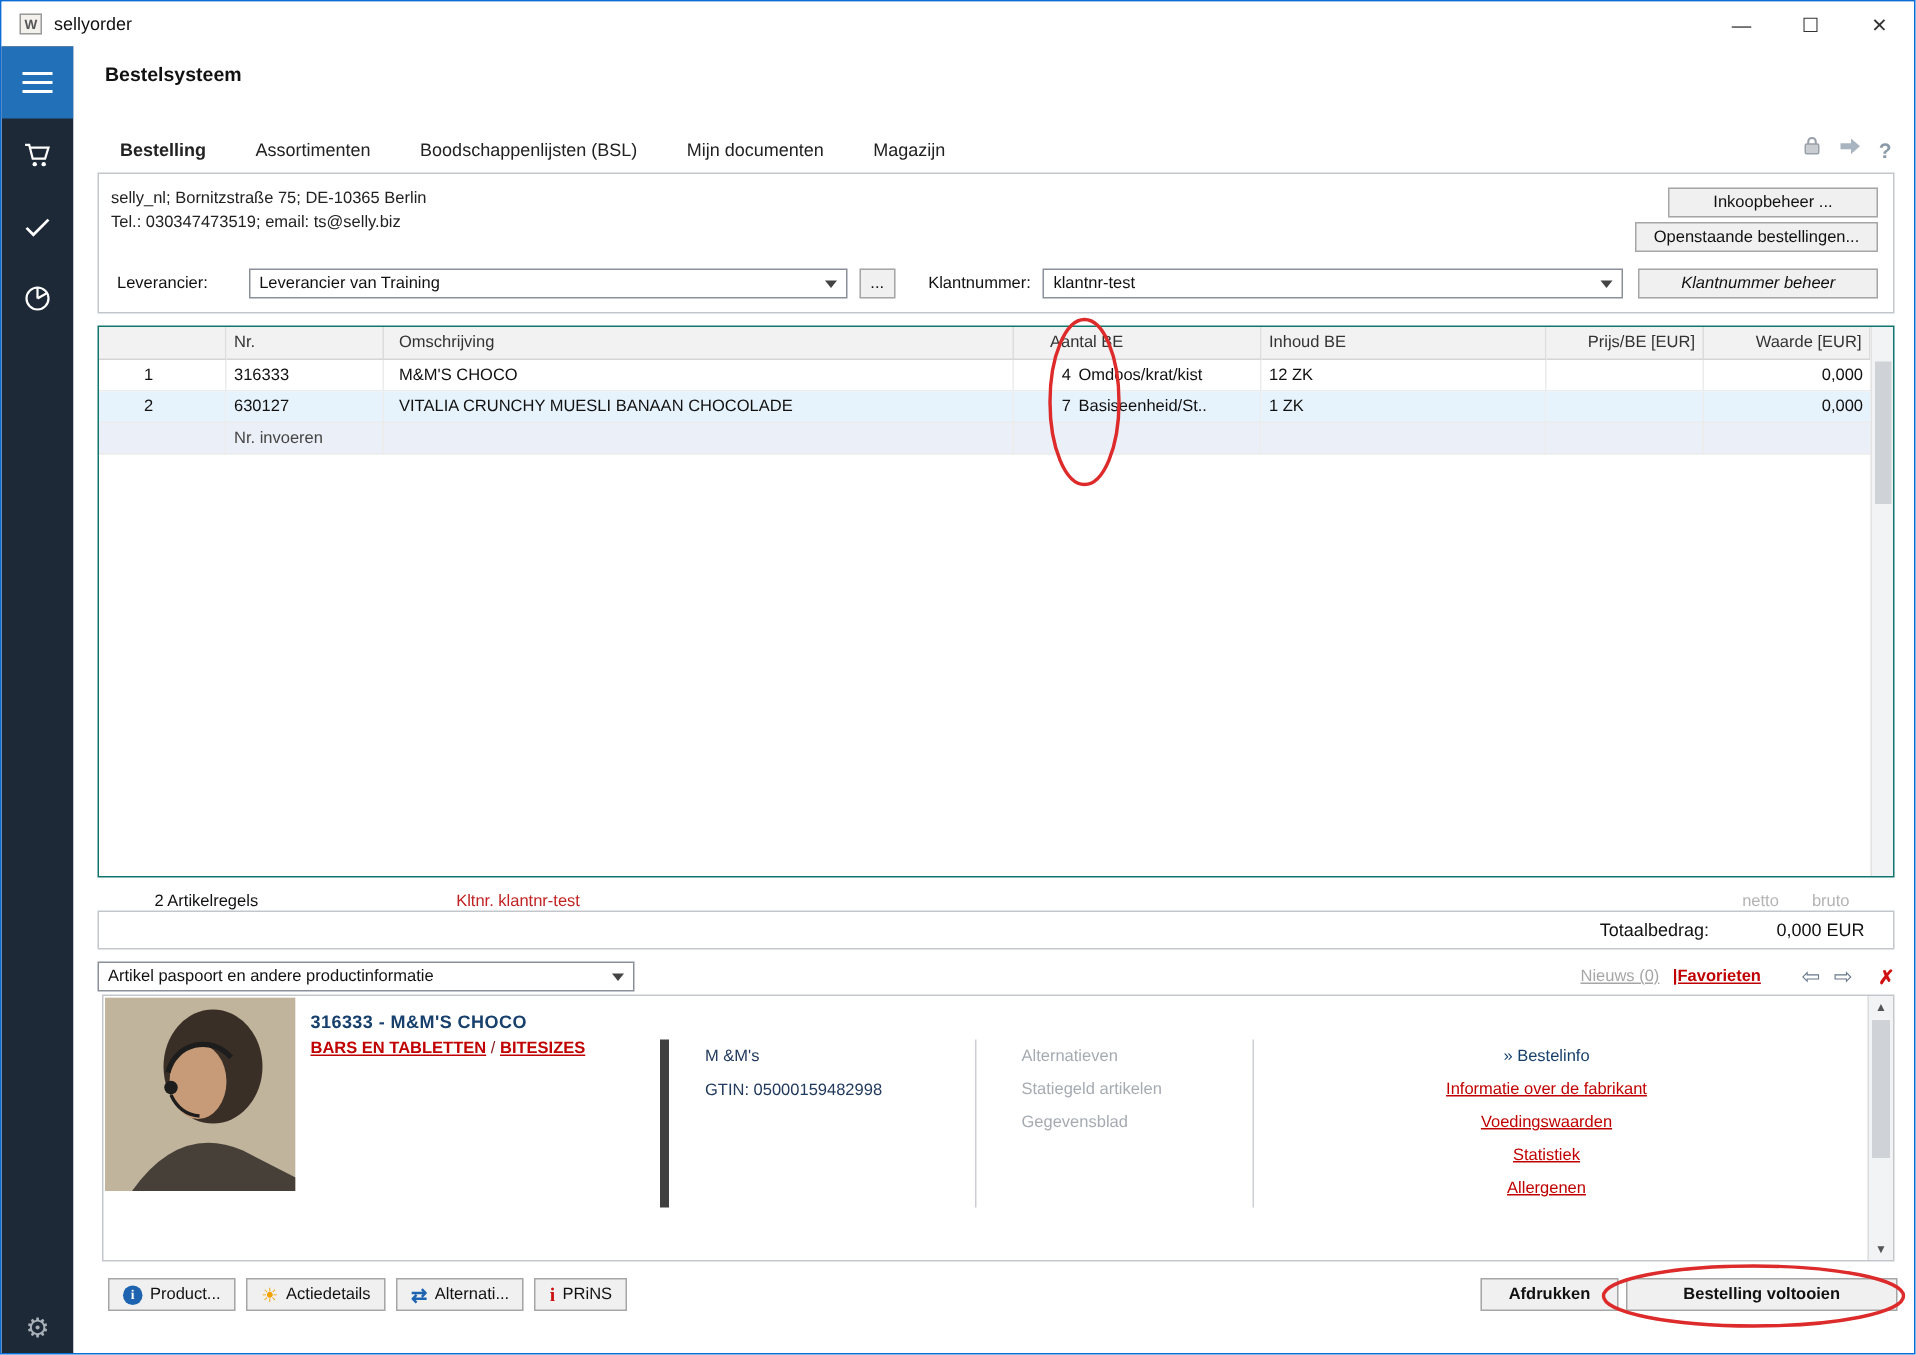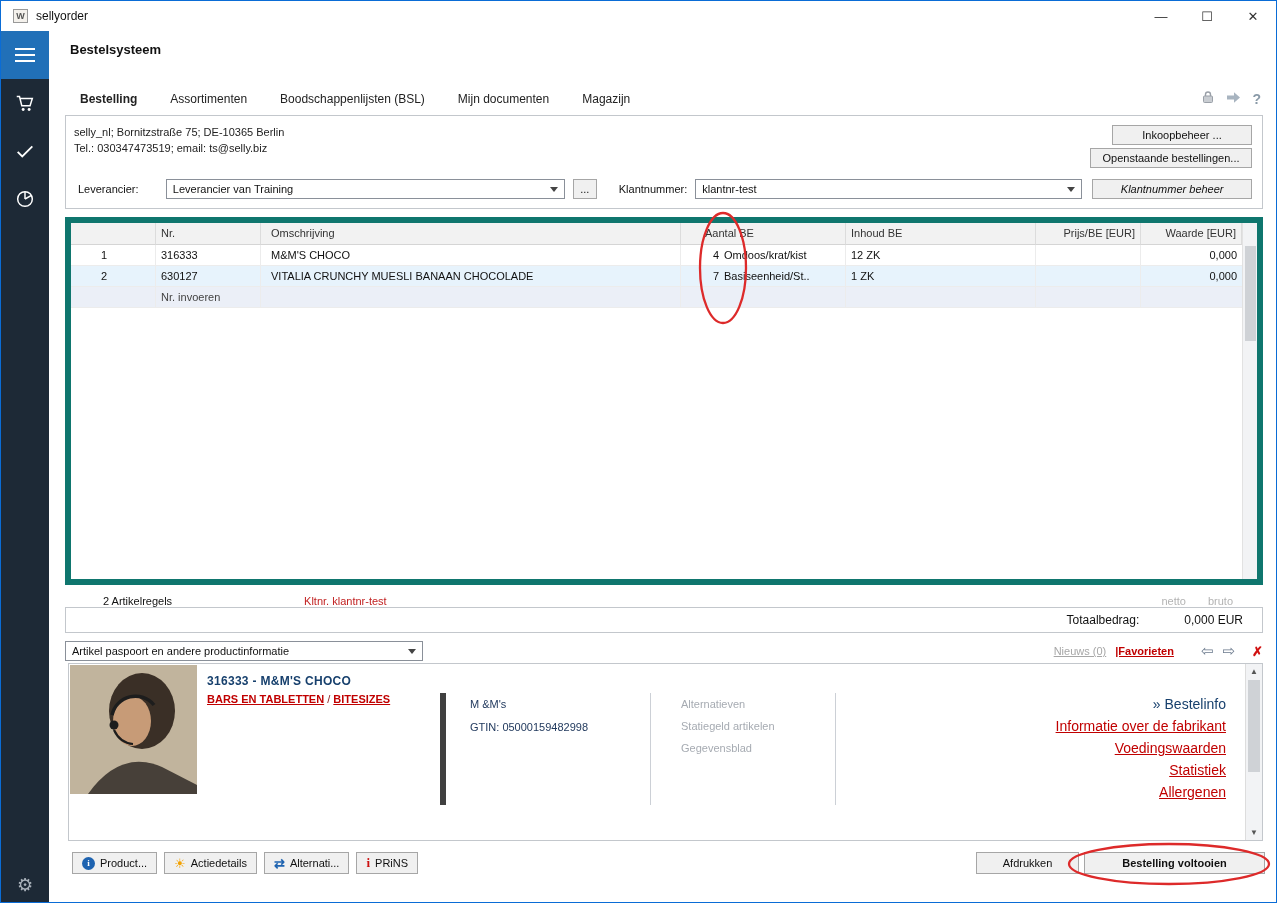--- a/index.html
+++ b/index.html
@@ -41,21 +41,21 @@
   .btn.w1 { width:140px; } .btn.w2 { width:162px; } .btn.w3 { width:160px;font-style:italic; }
   .filter-row { position:absolute; left:12px; bottom:9px; right:10px; display:flex; align-items:center; font-size:11px; color:#111; }
   .flabel1 { width:88px; } .flabel2 { margin-left:22px; margin-right:8px; }
   .combo { height:20px; border:1px solid #8a9099; background:#fff; display:flex; align-items:center; justify-content:space-between;
            padding:0 6px; font-size:11px; color:#111; }
   .combo .caret { width:0; height:0; border-left:4px solid transparent; border-right:4px solid transparent; border-top:5px solid #444; margin-left:8px; }
   .combo.c1 { width:400px; } .combo.c2 { width:388px; }
   .btn.more { width:24px; margin-left:8px; padding:0; }
 
   
-  .table-box { position:absolute; left:16px; top:186px; width:1198px; height:368px; border:6px solid #0f766e; background:#fff; }
+  .table-box { position:absolute; left:16px; top:186px; width:1198px; height:368px; border:1px solid #0f766e; background:#fff; }
   .table-inner { position:absolute; left:0; top:0; right:15px; bottom:0; overflow:hidden; }
   .tgrid { display:grid; grid-template-columns:85px 105px 420px 165px 190px 105px 1fr; }
   .c { font-size:11px; height:21px; line-height:20px; padding:0 5px; white-space:nowrap; overflow:hidden;
        border-right:1px solid #ececec; border-bottom:1px solid #ececec; color:#111; }
   .c:last-child { border-right:none; }
   .thead .c { background:#f2f2f2; border-right:1px solid #dcdcdc; border-bottom:1px solid #d5d5d5; color:#333; height:22px; }
   .c.idx { padding-left:30px; }
   .c.oms { padding-left:10px; }
   .c.aantal { display:flex; padding:0; }
   .c.aantal .num { width:38px; text-align:right; }
@@ -88,34 +88,34 @@
   .product-panel { position:absolute; left:19px; top:632px; width:1195px; height:178px; border:1px solid #c3c7cc; background:#fff; }
   .pp-photo { position:absolute; left:1px; top:1px; width:127px; height:129px; }
   .pp-content { position:absolute; left:138px; top:10px; right:22px; }
   .pp-title { font-size:12px; font-weight:bold; color:#17406d; letter-spacing:.3px; }
   .pp-cols { display:flex; margin-top:5px; height:112px; }
   .pp-col1 { width:233px; font-size:11px; font-weight:bold; }
   .pp-col1 a { color:#c00000; text-decoration:underline; }
   .pp-col1 .sep { color:#8a2020; text-decoration:none; font-weight:normal; }
   .pp-col2 { width:210px; border-left:6px solid #404040; padding-left:24px; color:#223a5e; font-size:11px; line-height:23px; }
   .pp-col3 { width:185px; border-left:1px solid #ccd0d6; padding-left:30px; color:#a6abb2; font-size:11px; line-height:22px; }
-  .pp-col4 { flex:1; border-left:1px solid #ccd0d6; text-align:right; font-size:14px; line-height:22px; padding-right:14px; }
+  .pp-col4 { flex:1; border-left:1px solid #ccd0d6; text-align:center; font-size:11px; line-height:22px; padding-right:14px; }
   .pp-col4 .navy { color:#17406d; }
   .pp-col4 a { display:block; color:#c00000; text-decoration:underline; }
   .pp-scroll { position:absolute; right:0; top:0; bottom:0; width:17px; background:#f2f3f5; border-left:1px solid #ddd; }
   .pp-scroll .arr { position:absolute; left:0; width:100%; text-align:center; font-size:8px; color:#555; }
   .pp-scroll .up { top:3px; } .pp-scroll .dn { bottom:3px; }
   .pp-thumb { position:absolute; top:16px; left:2px; width:12px; height:92px; background:#cfd2d6; }
 
   
   .bottom-bar { position:absolute; left:16px; top:821px; width:1200px; display:flex; align-items:center; }
   .bb-left { display:flex; gap:7px; margin-left:7px; }
   .bb-right { margin-left:auto; display:flex; gap:5px; }
   .btn.small { height:22px; padding:0 9px; gap:5px; }
-  .btn.afdrukken { width:103px; }
+  .btn.afdrukken { width:92px;font-weight:bold; }
   .btn.voltooien { width:181px; font-weight:bold; }
   .info-ic { width:13px; height:13px; border-radius:50%; background:#1e63b0; color:#fff; font-size:9px; font-weight:bold;
              display:flex; align-items:center; justify-content:center; font-family:"Liberation Serif", serif; flex-shrink:0; }
   .sun-ic { color:#f2a100; font-size:13px; }
   .swap-ic { color:#1e63b0; font-size:13px; font-weight:bold; }
   .prins-ic { color:#cc1111; font-weight:bold; font-family:"Liberation Serif", serif; font-size:13px; }
 
   
   .ann { position:absolute; pointer-events:none; z-index:50; }
 </style>

